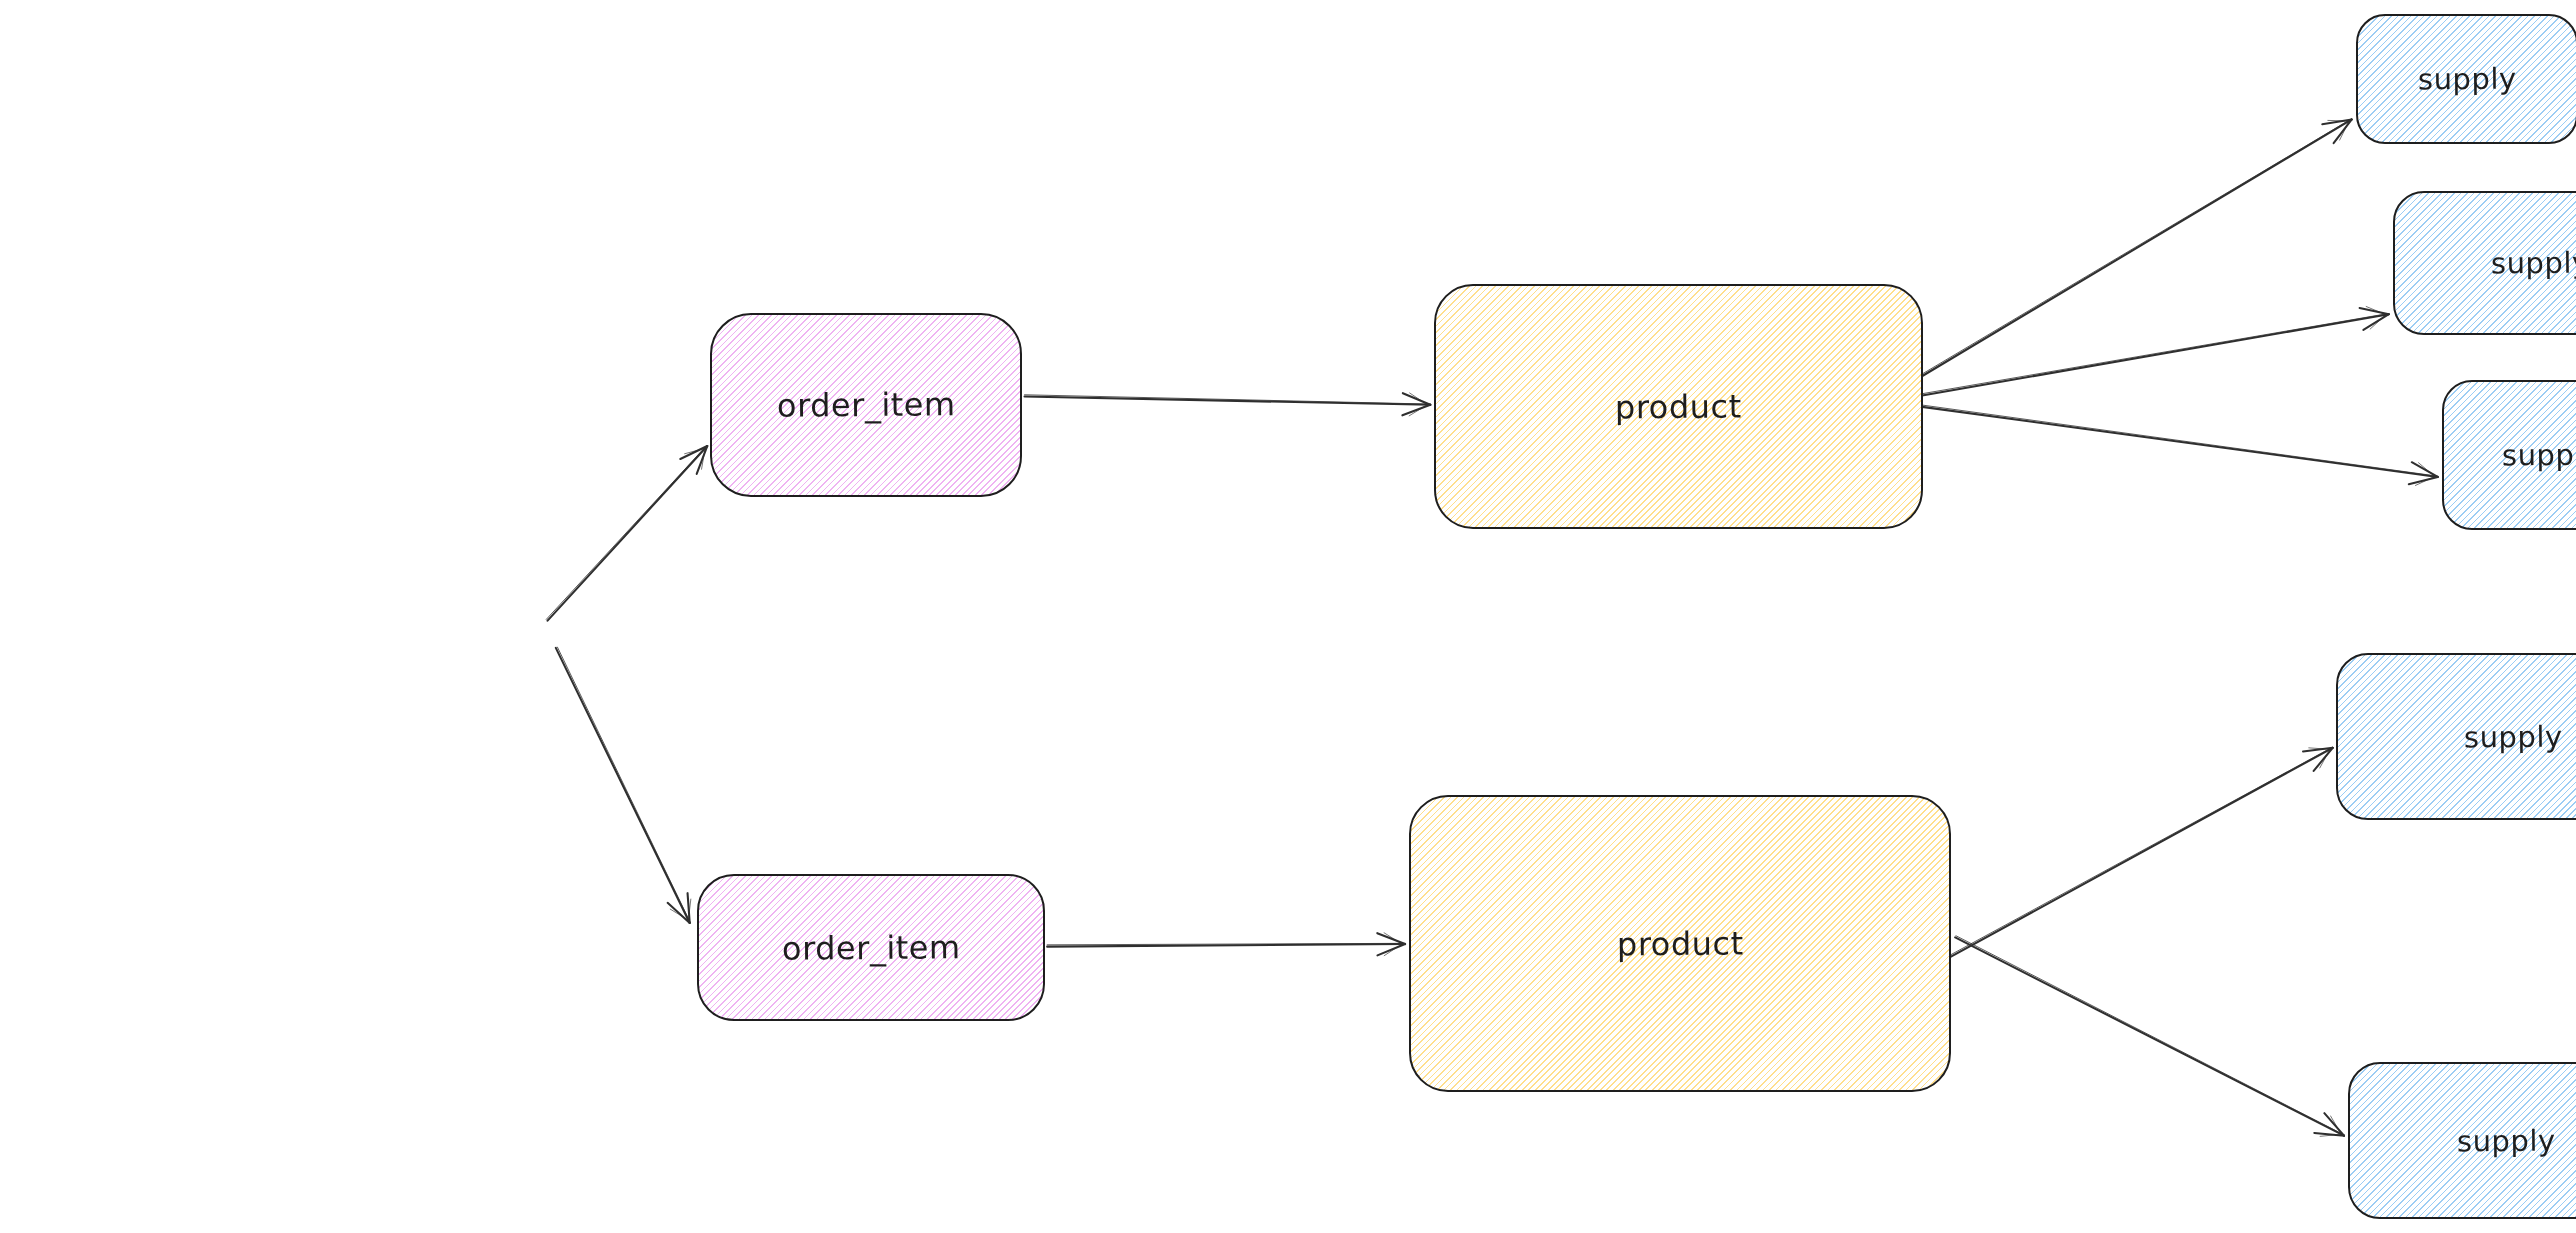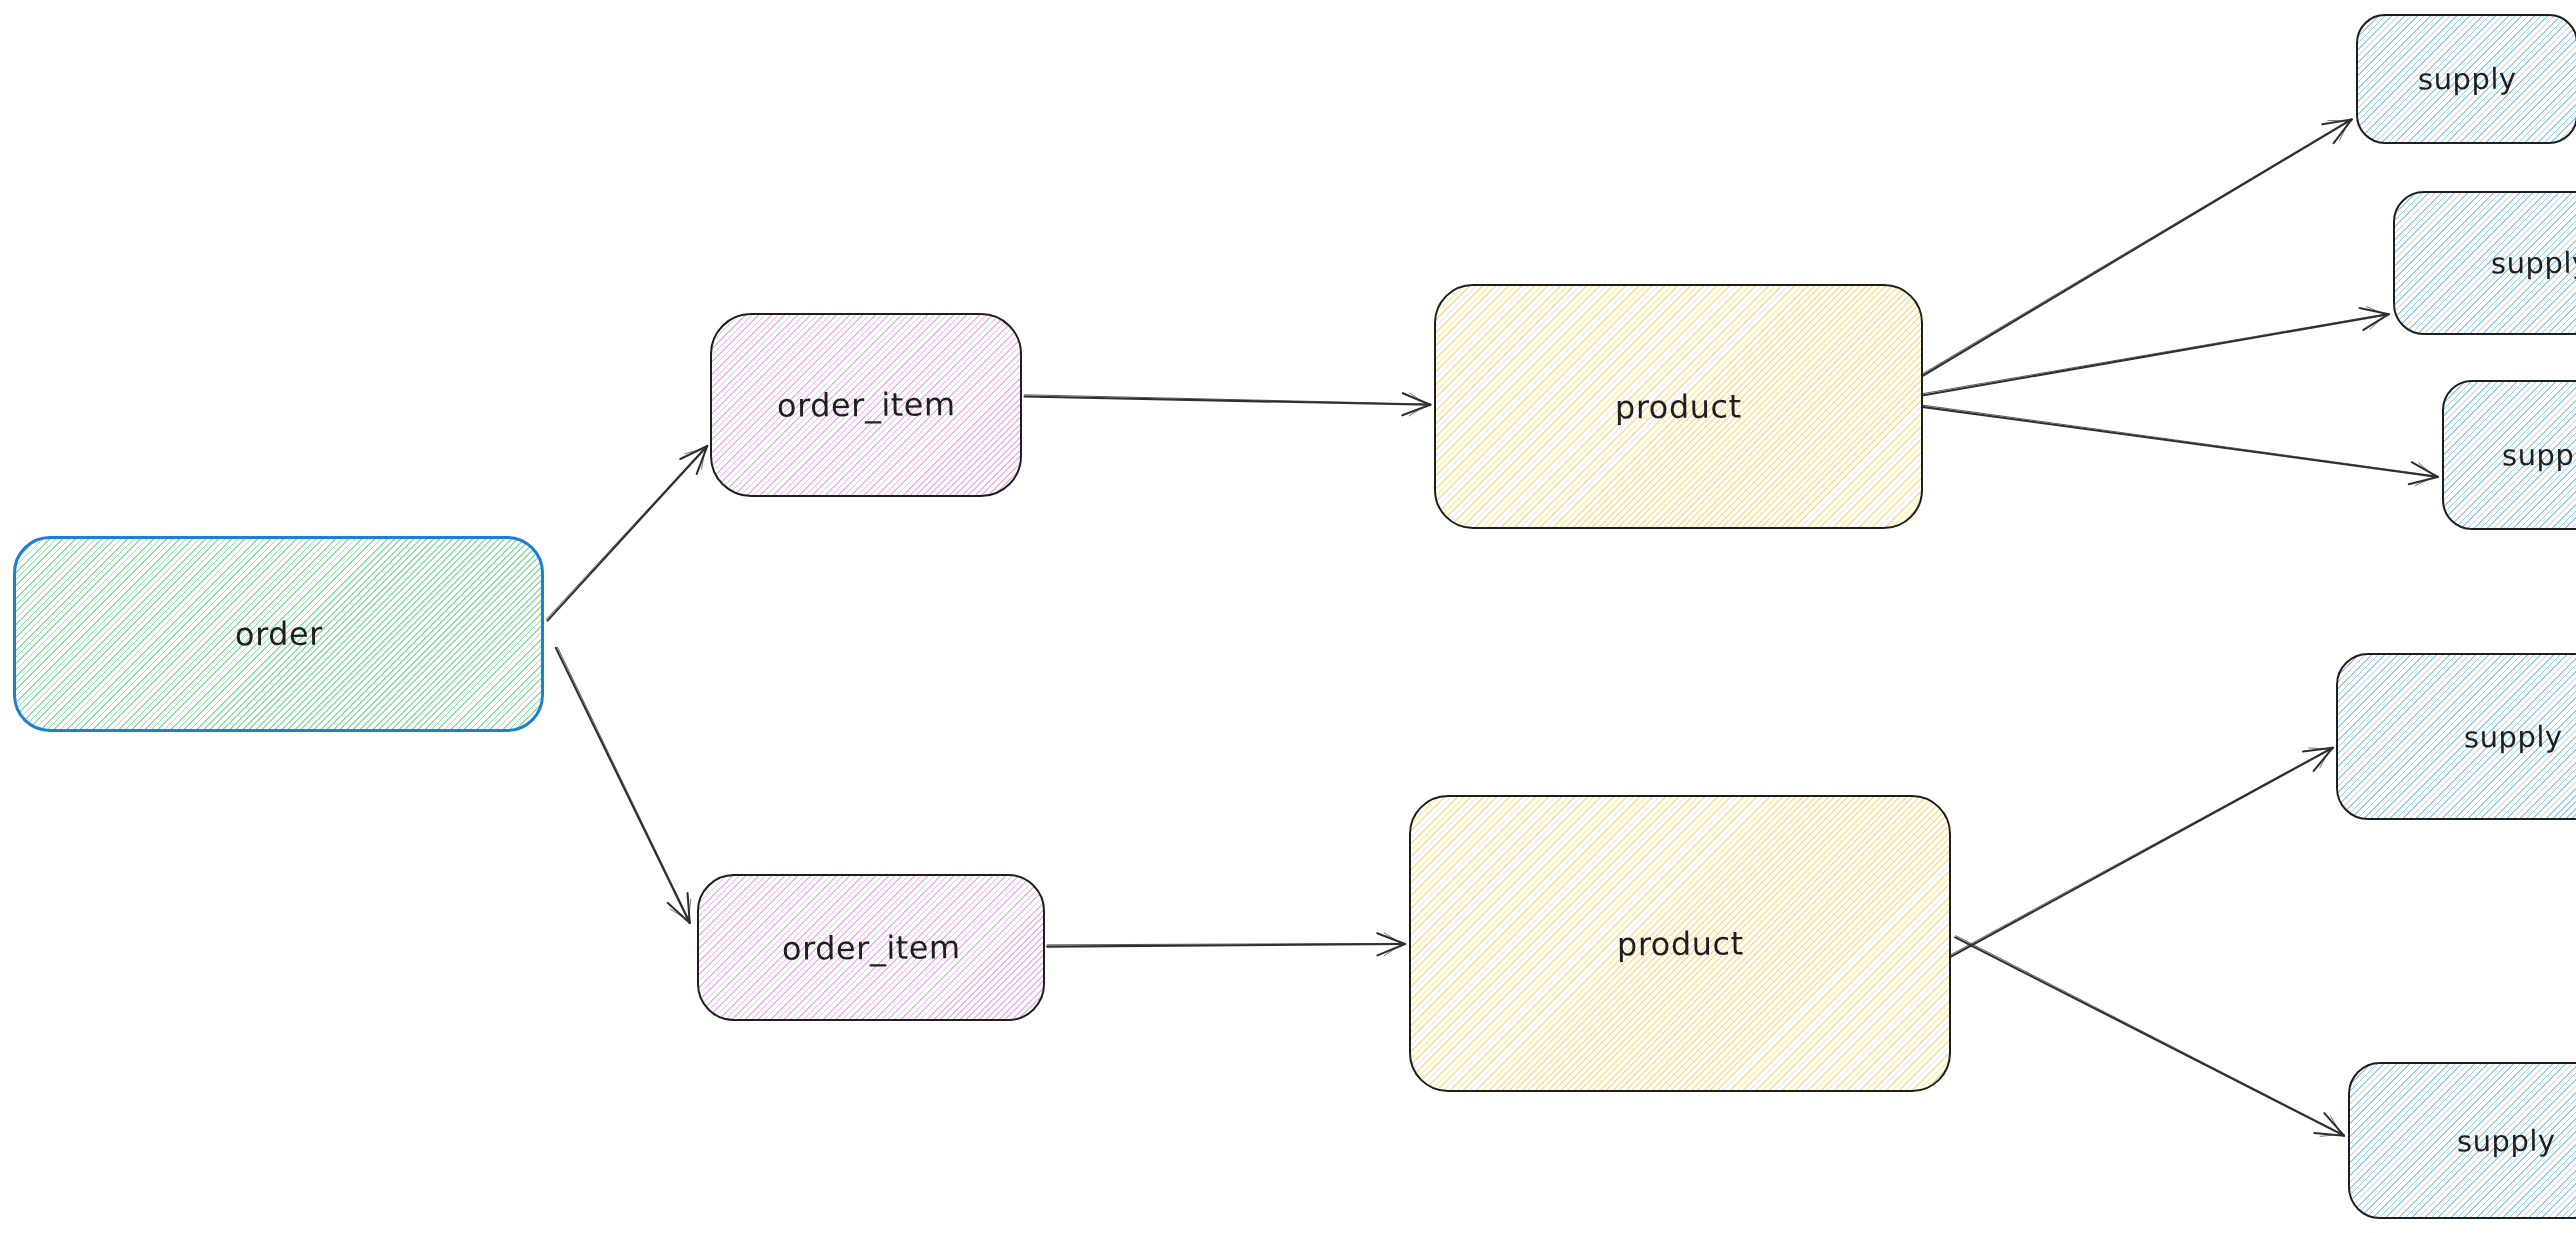--- a/index.html
+++ b/index.html
@@ -114,23 +114,20 @@
       <g>
         <line x1="3795" y1="1820" x2="4550" y2="2205" stroke="#2f2f2f" stroke-width="4" stroke-linecap="round"></line>
         <line x1="3796.5899774191876" y1="1816.8819923338012" x2="4550.635990967675" y2="2203.7527969335206" stroke="#2f2f2f" stroke-width="1.8" stroke-linecap="round" opacity="0.85"></line>
         <line x1="4550" y1="2205" x2="4511.789131320656" y2="2161.3659592202375" stroke="#2f2f2f" stroke-width="4" stroke-linecap="round"></line>
         <line x1="4544.654844000802" y1="2202.27432442425" x2="4523.82995754108" y2="2166.684352051697" stroke="#2f2f2f" stroke-width="1.6" stroke-linecap="round" opacity="0.8"></line>
         <line x1="4550" y1="2205" x2="4492.2429599495135" y2="2199.6967628181937" stroke="#2f2f2f" stroke-width="4" stroke-linecap="round"></line>
         <line x1="4544.654844000802" y1="2202.27432442425" x2="4503.618759702167" y2="2206.319298463072" stroke="#2f2f2f" stroke-width="1.6" stroke-linecap="round" opacity="0.8"></line>
       </g>
     </svg>
 
-  <div class="node" style="left: 13px; top: 536px; width: 531px; height: 196px; border-color: rgb(28, 126, 214); border-radius: 37px; border-width: 3.1px; background-image: repeating-linear-gradient(135deg, rgb(139, 227, 162) 0px, rgb(139, 227, 162) 1.2px, transparent 1.2px, transparent 4.6px);">
-    <span class="label" style="font-size: 32px; color: rgb(30, 30, 30);">order</span>
-  </div>
   <div class="node" style="left: 710px; top: 313px; width: 312px; height: 184px; border-color: rgb(30, 30, 30); border-radius: 41px; border-width: 2.6px; background-image: repeating-linear-gradient(135deg, rgb(239, 179, 242) 0px, rgb(239, 179, 242) 1.2px, transparent 1.2px, transparent 4.6px);">
     <span class="label" style="font-size: 32px; color: rgb(30, 30, 30);">order_item</span>
   </div>
   <div class="node" style="left: 697px; top: 874px; width: 348px; height: 147px; border-color: rgb(30, 30, 30); border-radius: 37px; border-width: 2.6px; background-image: repeating-linear-gradient(135deg, rgb(239, 179, 242) 0px, rgb(239, 179, 242) 1.2px, transparent 1.2px, transparent 4.6px);">
     <span class="label" style="font-size: 32px; color: rgb(30, 30, 30);">order_item</span>
   </div>
   <div class="node" style="left: 1434px; top: 284px; width: 489px; height: 245px; border-color: rgb(30, 30, 30); border-radius: 39px; border-width: 2.6px; background-image: repeating-linear-gradient(135deg, rgb(255, 223, 141) 0px, rgb(255, 223, 141) 1.2px, transparent 1.2px, transparent 4.6px);">
     <span class="label" style="font-size: 32px; color: rgb(30, 30, 30);">product</span>
   </div>
   <div class="node" style="left: 1409px; top: 795px; width: 542px; height: 297px; border-color: rgb(30, 30, 30); border-radius: 39px; border-width: 2.6px; background-image: repeating-linear-gradient(135deg, rgb(255, 223, 141) 0px, rgb(255, 223, 141) 1.2px, transparent 1.2px, transparent 4.6px);">

